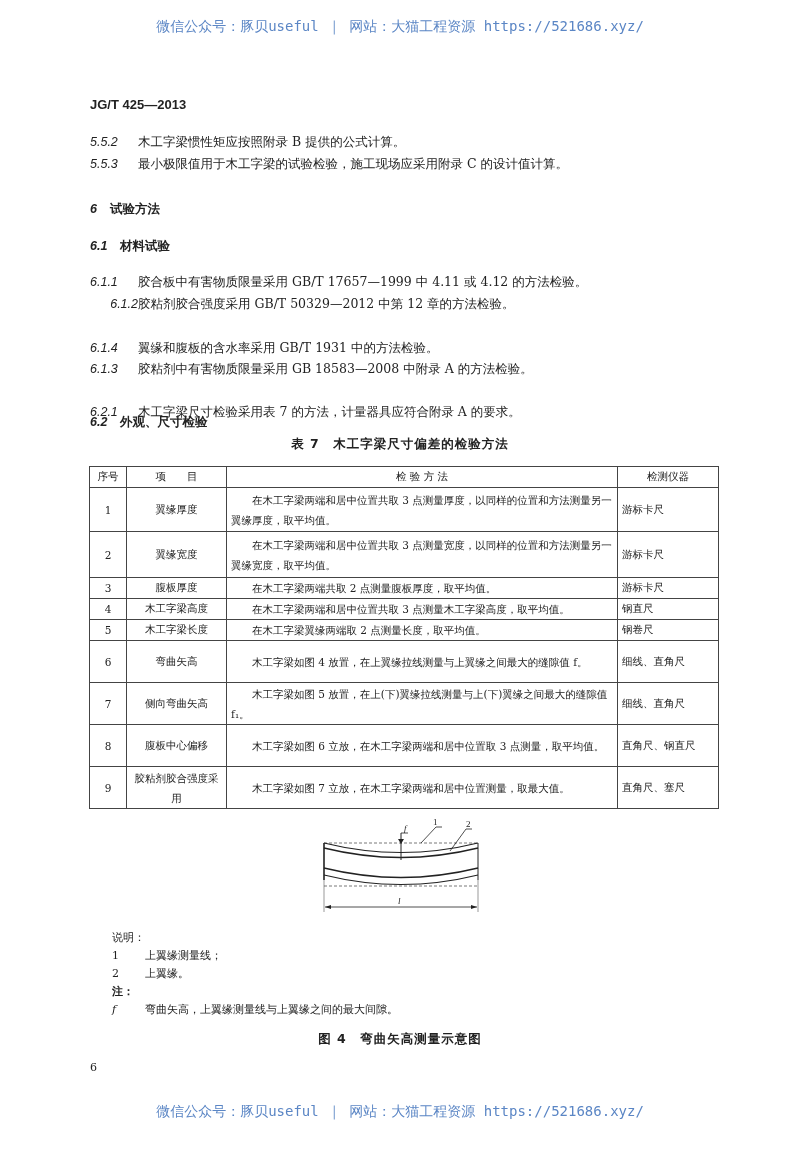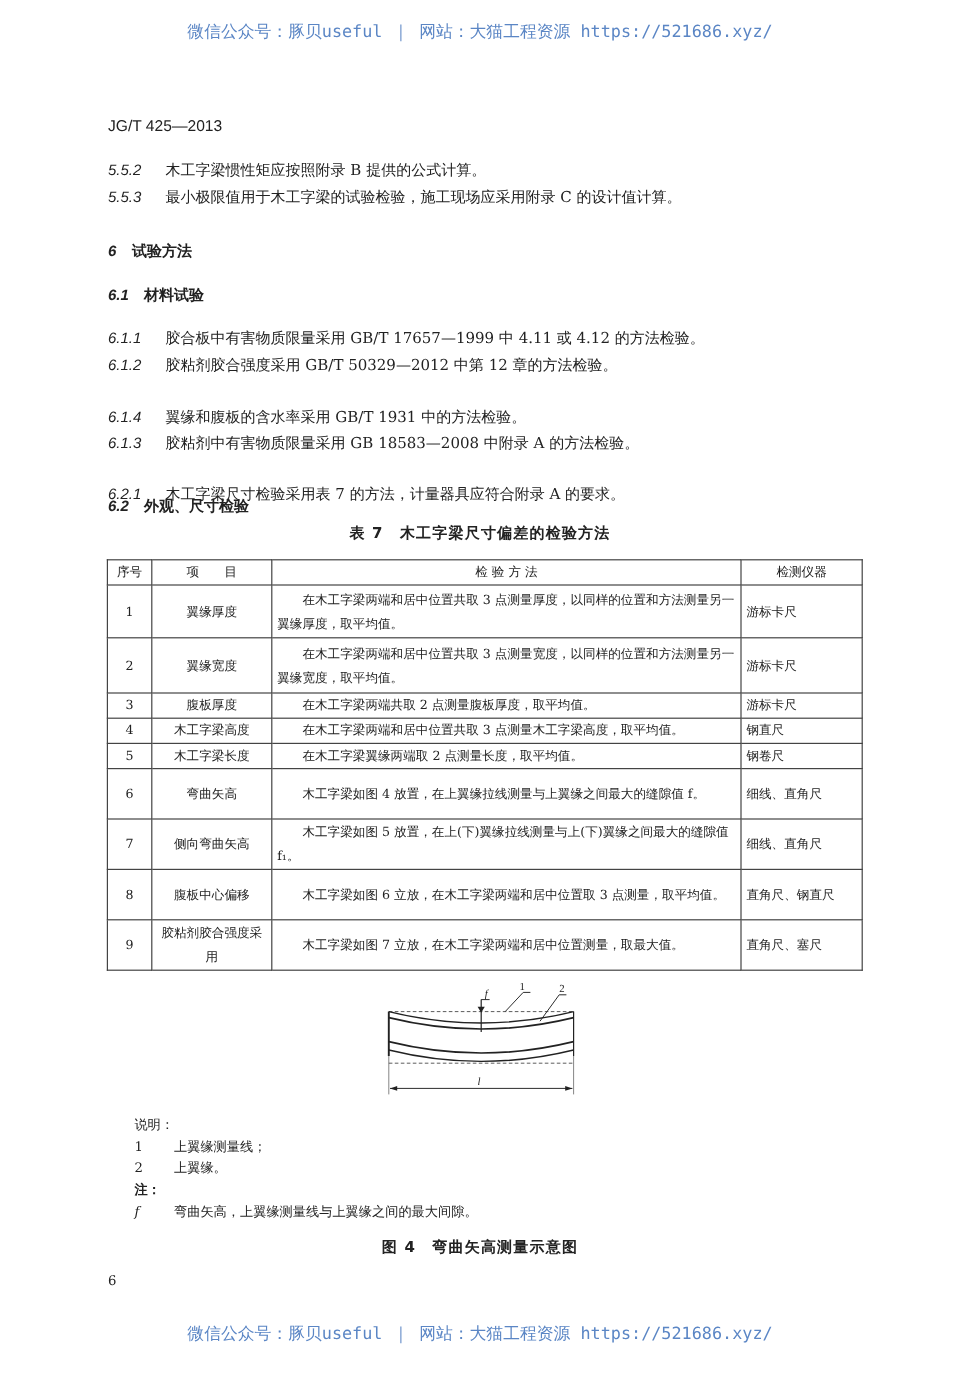--- a/index.html
+++ b/index.html
@@ -19,42 +19,42 @@
   .c-item { width:91px; text-align:center; }
   .c-meth { text-align:left; line-height:20px; }
   .c-inst { width:92px; text-align:left; }
   .legend { font-size:11px; }
 </style>
 </head>
 <body>
 
 <div class="abs wm" style="top:18px;">微信公众号：豚贝useful ｜ 网站：大猫工程资源 https://521686.xyz/</div>
 
-<div class="abs hdr" style="left:90px; top:97px;">JG/T 425—2013</div>
+<div class="abs hdr" style="left:90px; top:97px;font-weight:bold;">JG/T 425—2013</div>
 
 <div class="abs para" style="left:90px; top:134px;">
   <span class="num" style="width:48px;">5.5.2</span><span>木工字梁惯性矩应按照附录 B 提供的公式计算。</span>
 </div>
 <div class="abs para" style="left:90px; top:156px;">
   <span class="num" style="width:48px;">5.5.3</span><span>最小极限值用于木工字梁的试验检验，施工现场应采用附录 C 的设计值计算。</span>
 </div>
 
 <div class="abs h" style="left:90px; top:201px;">
   <span class="num" style="width:20px;">6</span><span>试验方法</span>
 </div>
 
 <div class="abs h" style="left:90px; top:238px;">
   <span class="num" style="width:30px;">6.1</span><span>材料试验</span>
 </div>
 
 <div class="abs para" style="left:90px; top:274px;">
   <span class="num" style="width:48px;">6.1.1</span><span>胶合板中有害物质限量采用 GB/T 17657—1999 中 4.11 或 4.12 的方法检验。</span>
 </div>
 <div class="abs para" style="left:90px; top:296px;">
-  <span class="num" style="width:48px;">6.1.2</span><span>胶粘剂胶合强度采用 GB/T 50329—2012 中第 12 章的方法检验。</span>
+  <span class="num" style="width:48px;text-align:right;">6.1.2</span><span>胶粘剂胶合强度采用 GB/T 50329—2012 中第 12 章的方法检验。</span>
 </div>
 <div class="abs para" style="left:90px; top:318px;">
   <span class="num" style="width:48px;margin-top:44px;">6.1.3</span><span>胶粘剂中有害物质限量采用 GB 18583—2008 中附录 A 的方法检验。</span>
 </div>
 <div class="abs para" style="left:90px; top:340px;">
   <span class="num" style="width:48px;">6.1.4</span><span>翼缘和腹板的含水率采用 GB/T 1931 中的方法检验。</span>
 </div>
 
 <div class="abs h" style="left:90px; top:375px;">
   <span class="num" style="width:30px;margin-top:40px;">6.2</span><span>外观、尺寸检验</span>

